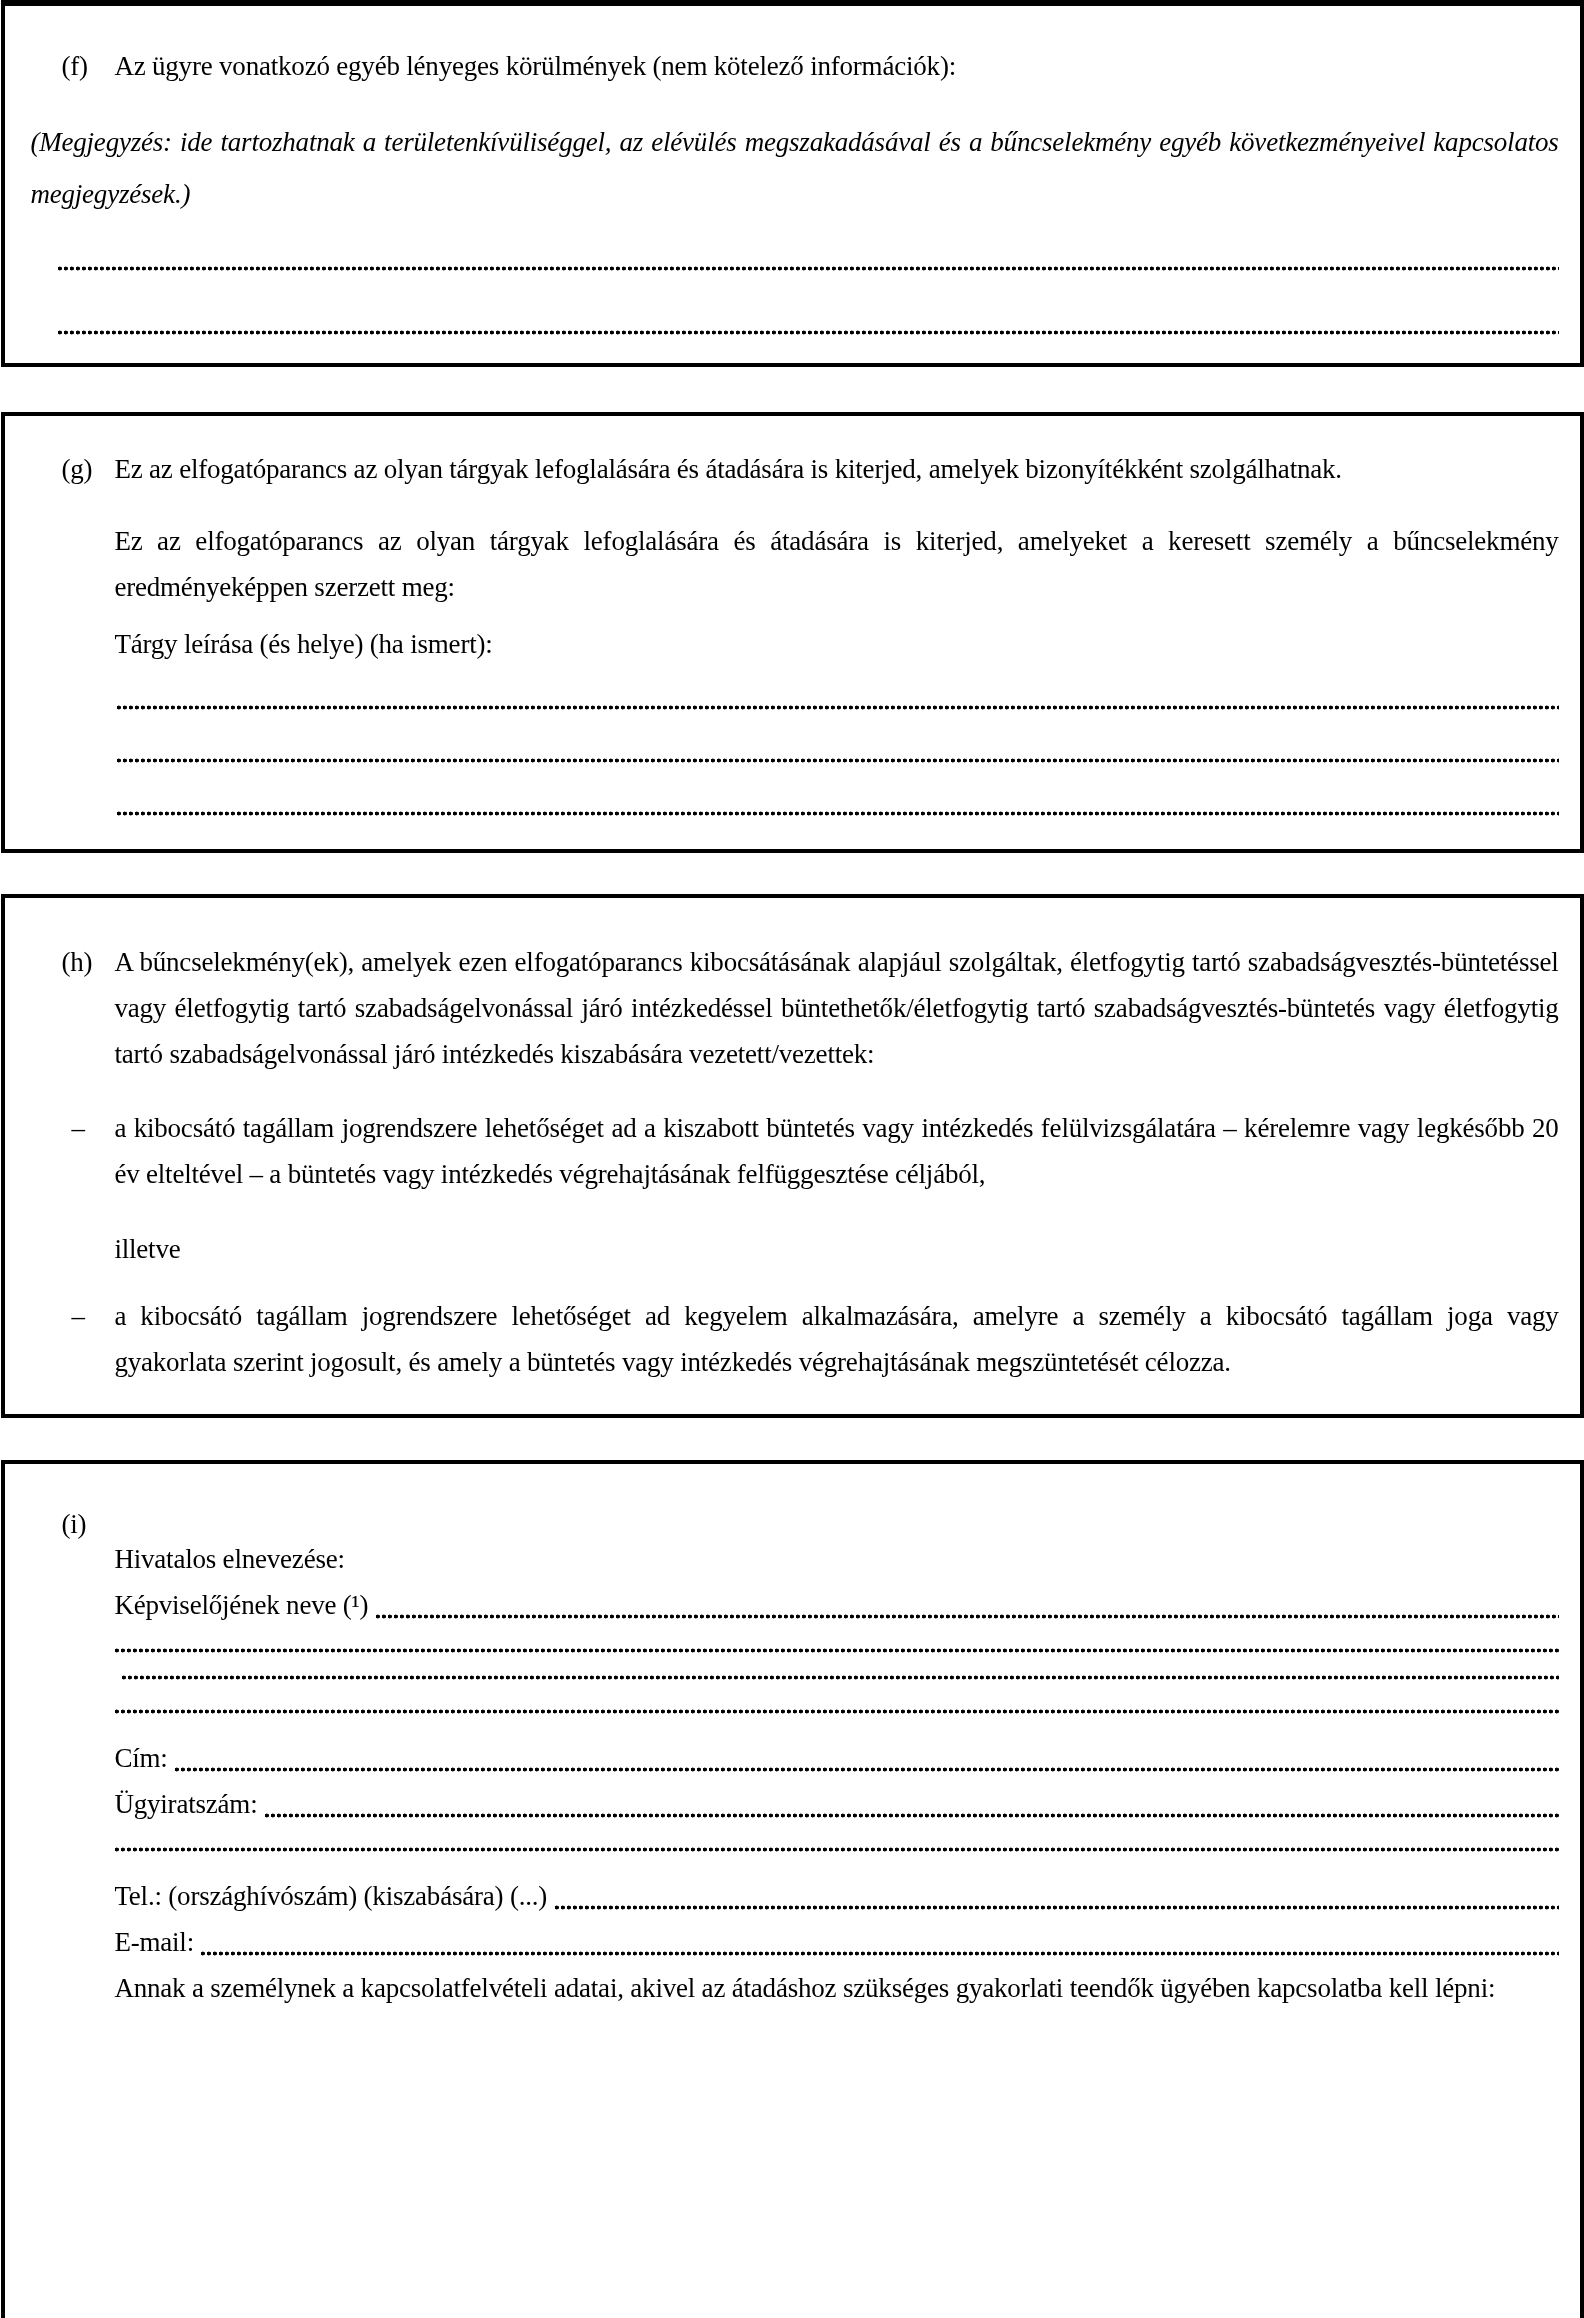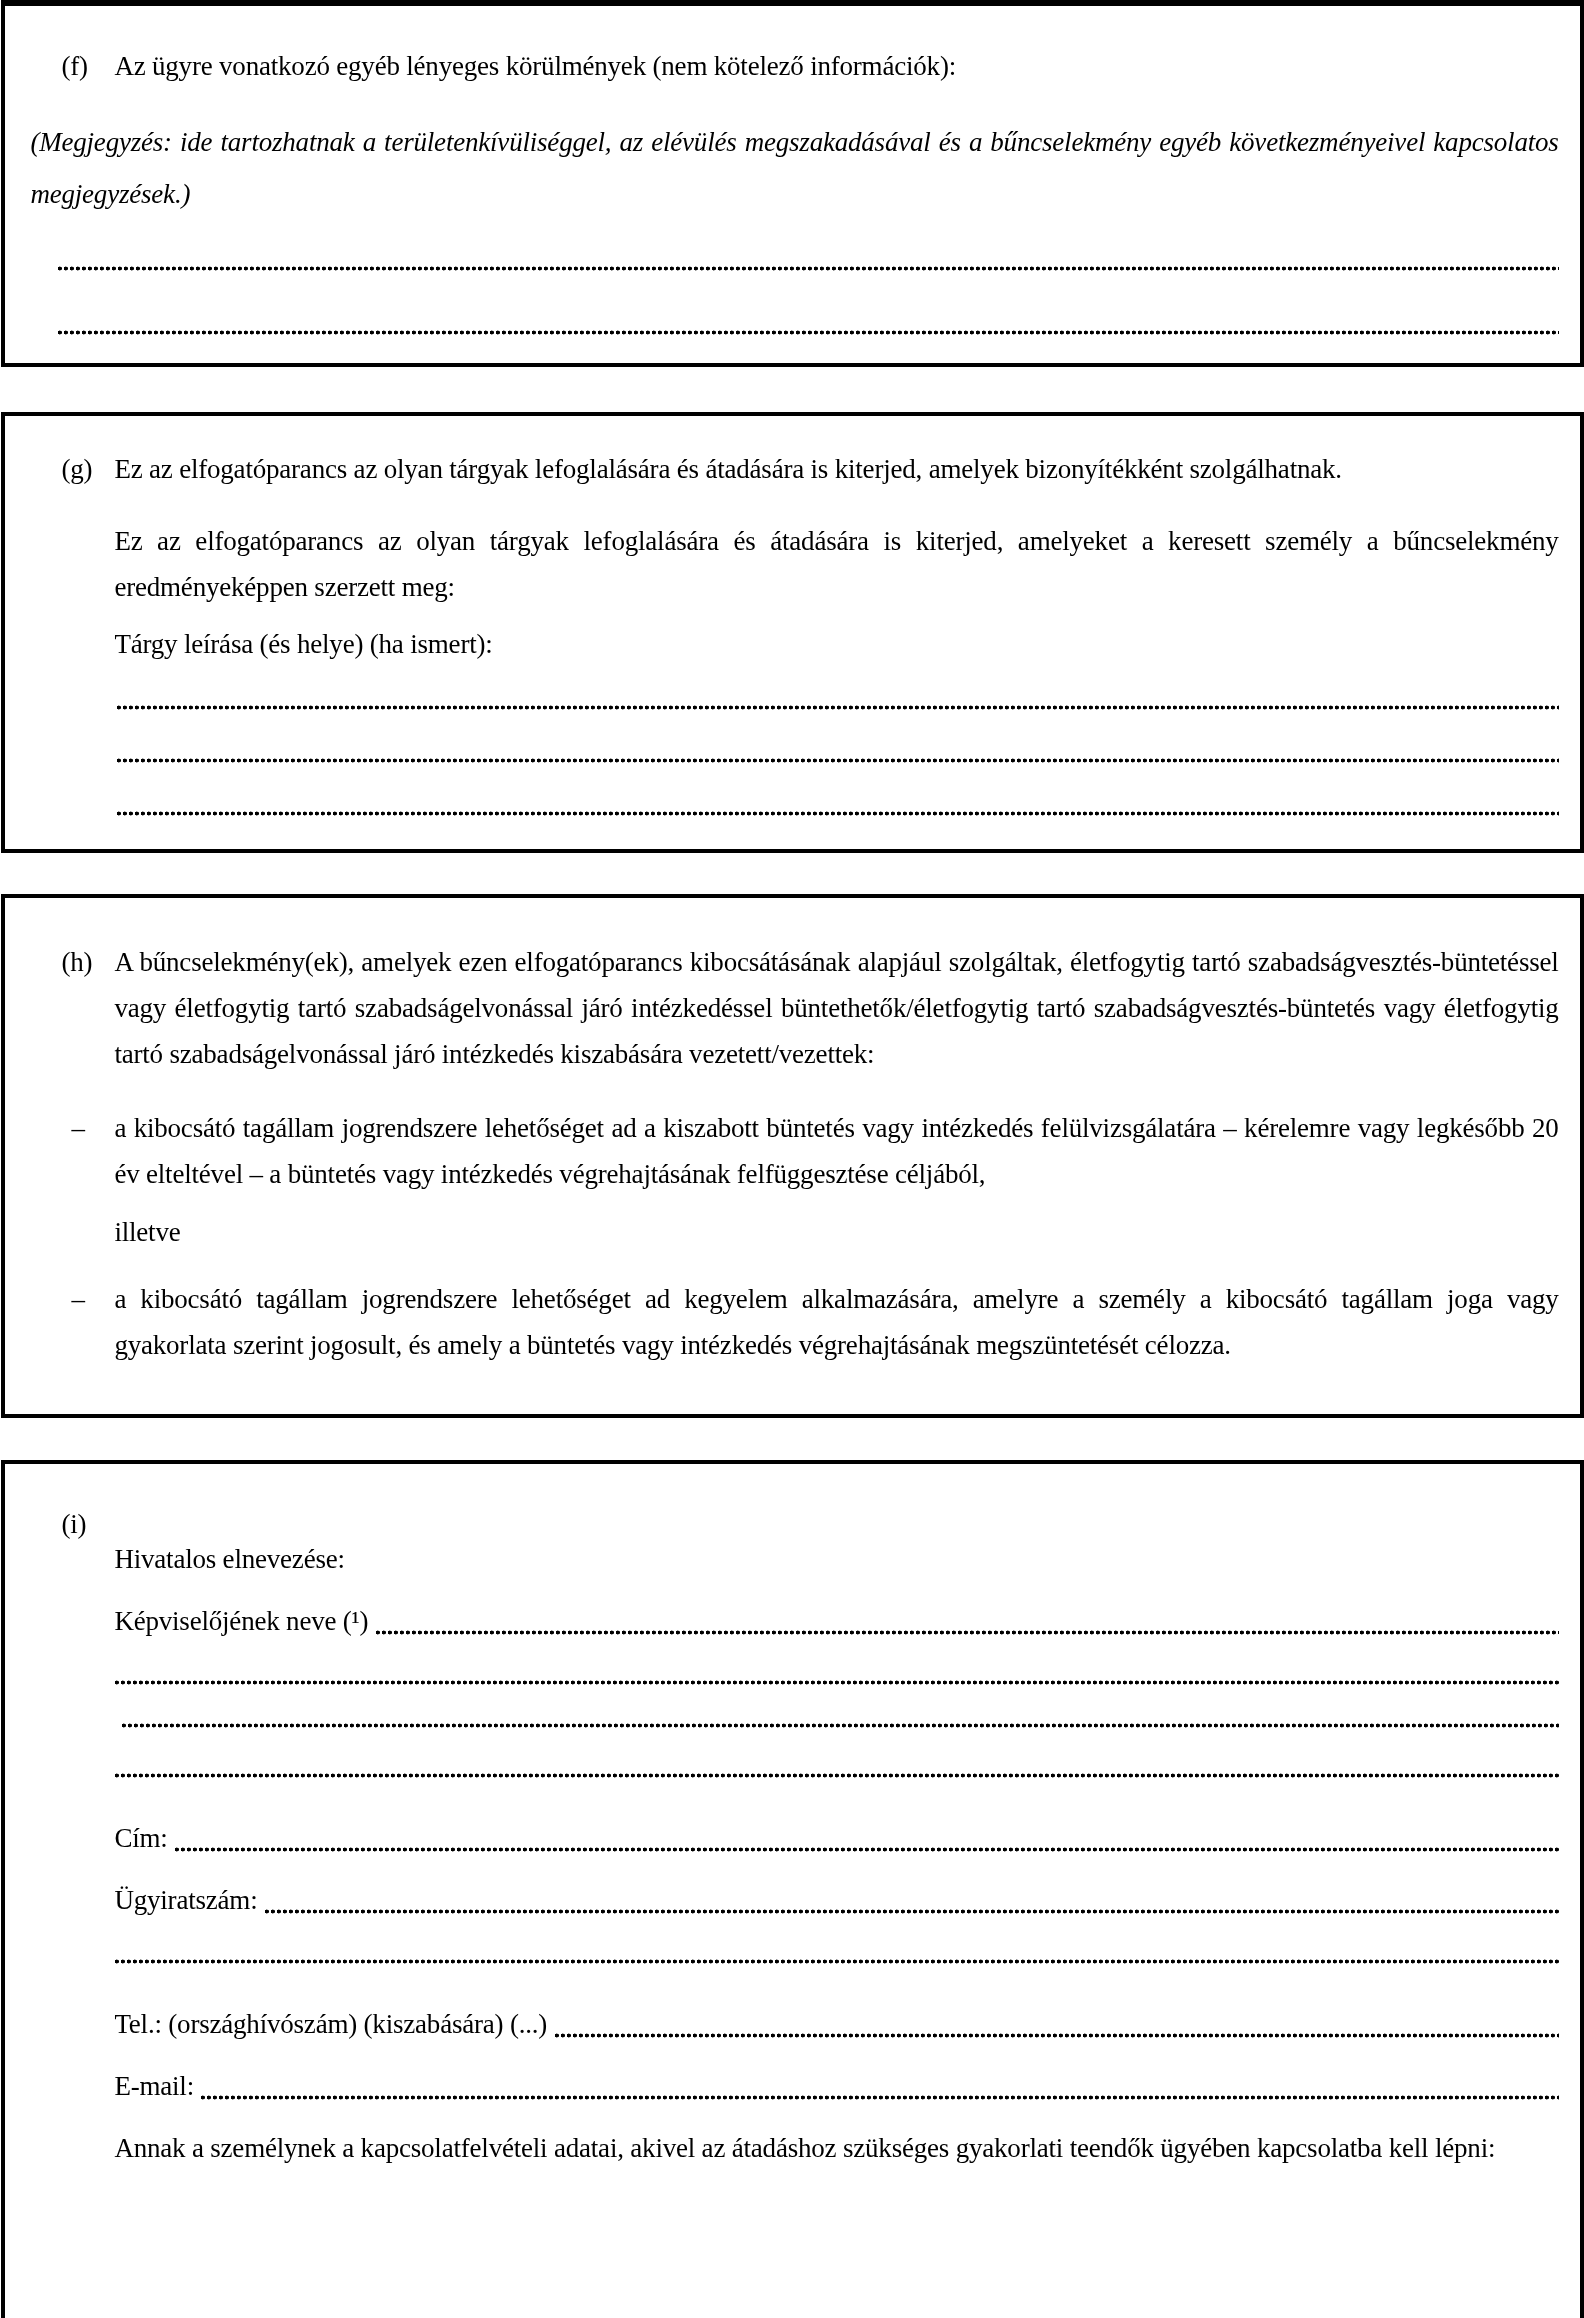--- a/index.html
+++ b/index.html
@@ -33,23 +33,23 @@
   }
   .dot-f { margin-left:52px; }
   .dot-c { margin-left:111px; }
 
   .g-para { margin:32px 0 0 109px; }
   .g-line3 { margin:17.6px 0 0 109px; line-height:33px; }
 
   .h-intro { margin-left:109px; }
   .hrow { position:relative; padding-left:109px; line-height:46px; text-align:justify; }
   .dash-mark { position:absolute; left:66px; top:0; }
-  .h-conn { margin:12px 0 0 109px; line-height:46px; }
+  .h-conn { margin:29px 0 0 109px; line-height:46px; }
 
-  .irow { margin-top:16px; position:relative; padding-left:109px; line-height:46px; }
+  .irow { position:relative; padding-left:109px; line-height:46px; }
   .irow-first { margin-top:28px; }
   .flexrow { display:flex; }
   .flexrow .lbl { white-space:nowrap; }
   .leader {
     flex:1; height:7.4px; align-self:flex-end; margin:0 0 7.4px 6.5px;
     background-image:radial-gradient(circle at 2.8px 3.7px,#000 1.9px,transparent 2.3px);
     background-size:6px 7.4px; background-repeat:repeat-x;
   }
   .dotrow { height:46px; display:flex; align-items:center; }
   .dotrow .dotline { flex:1; }

